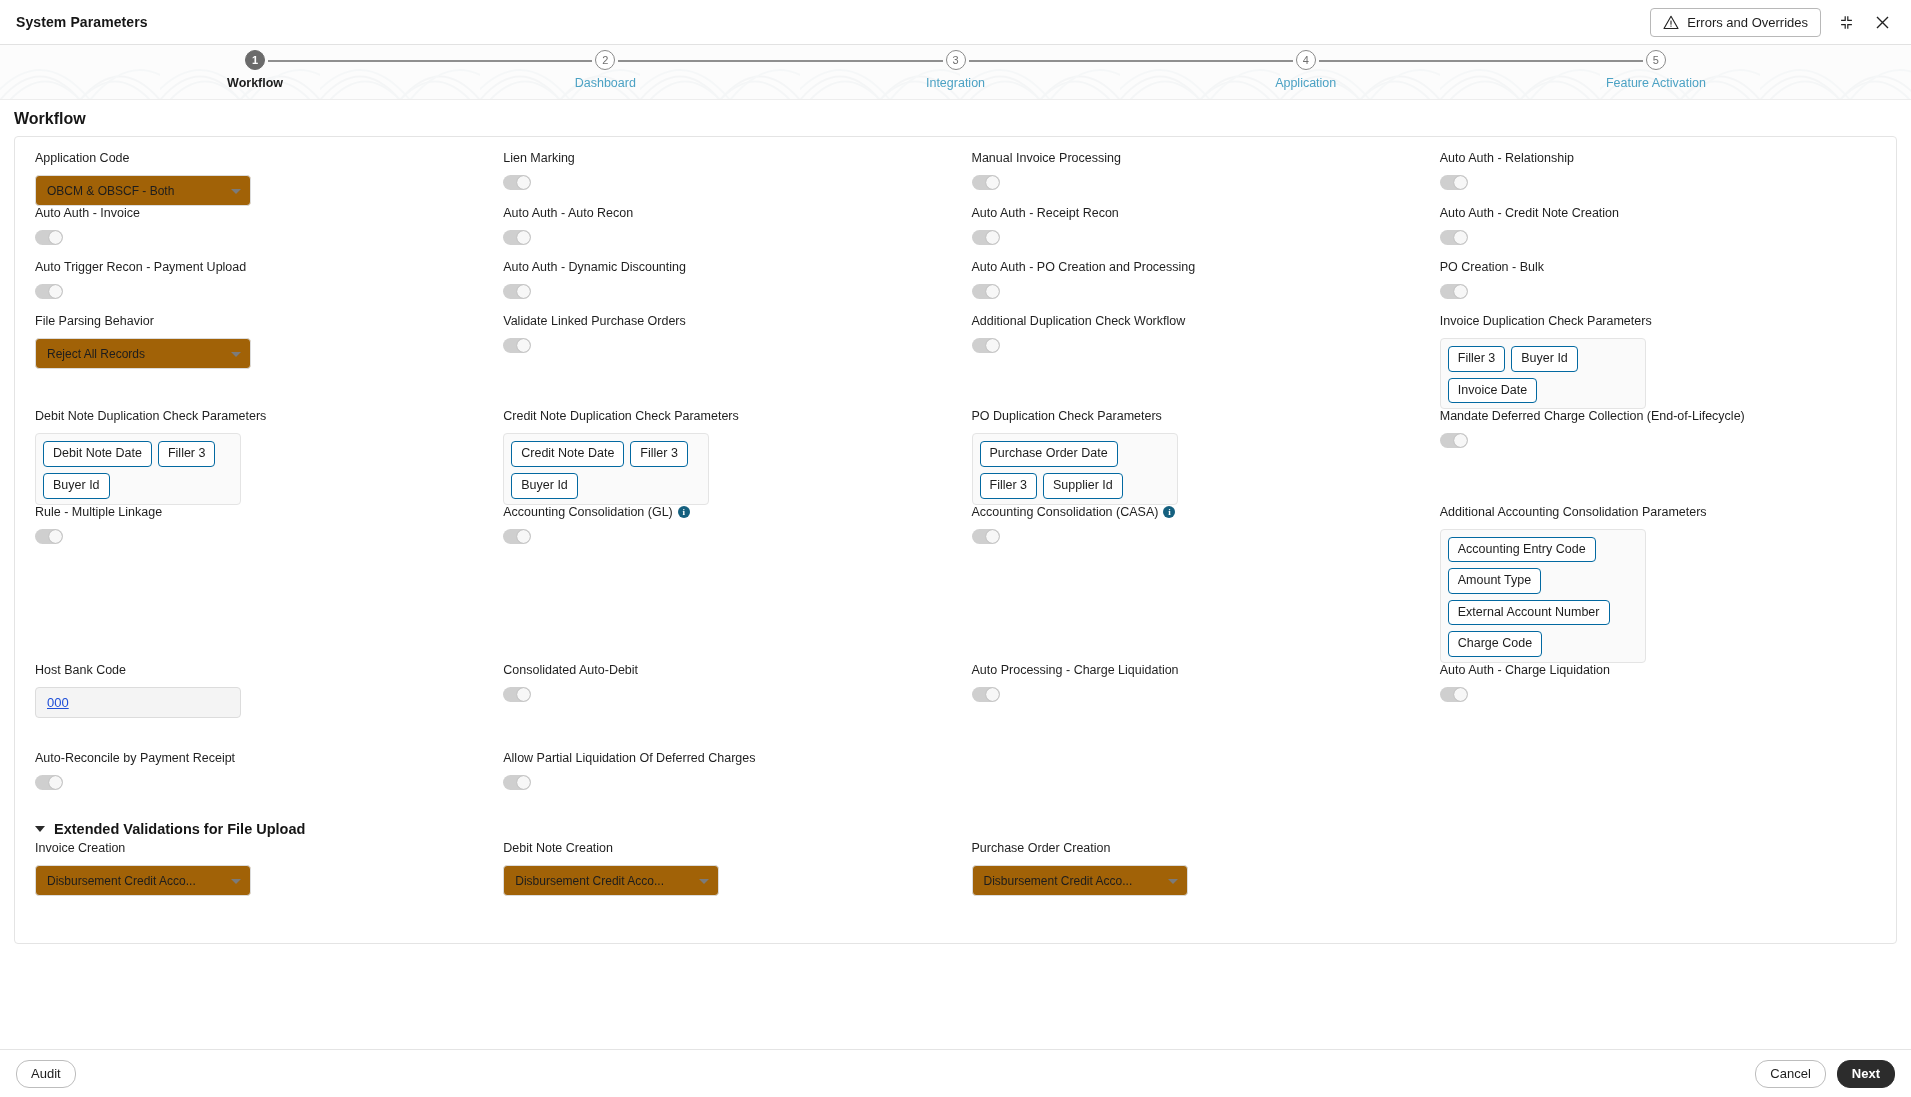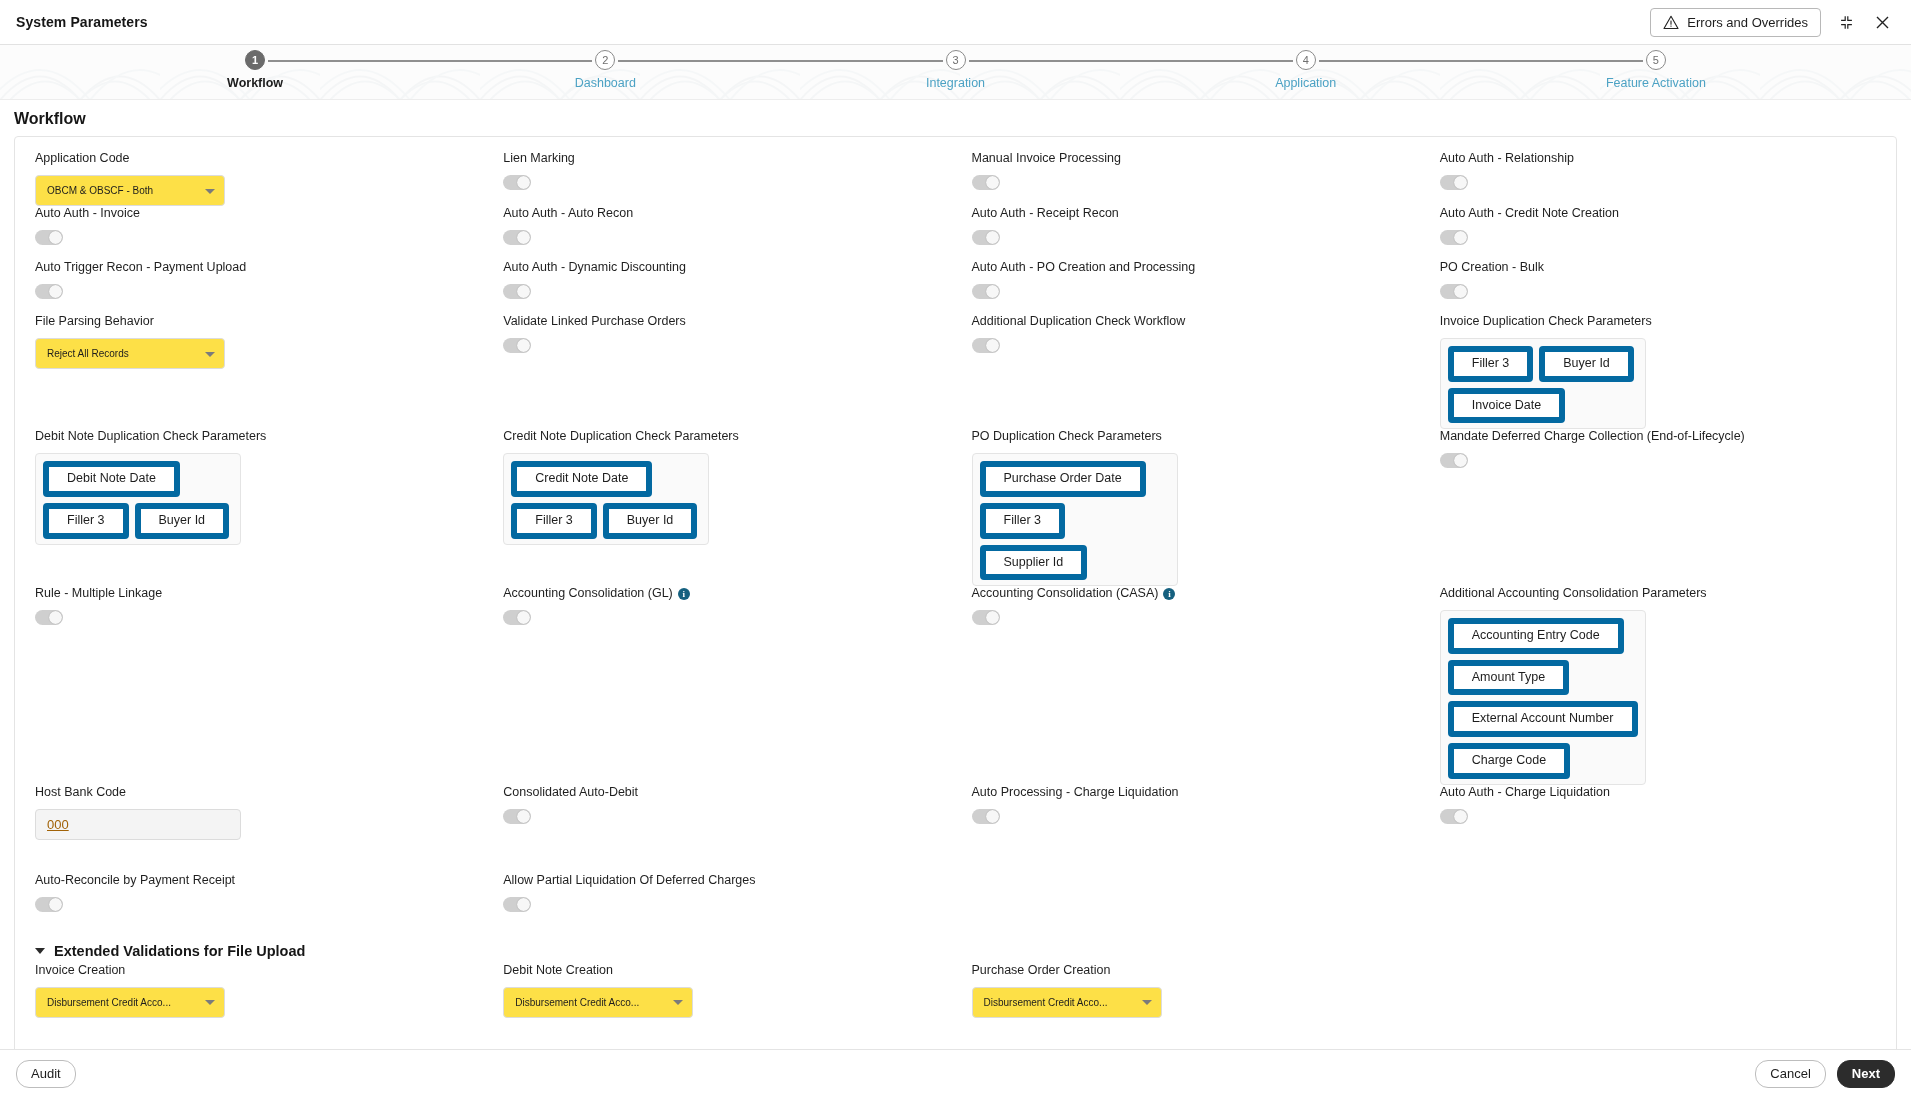--- a/index.html
+++ b/index.html
@@ -224,29 +224,29 @@
     font-weight: 700;
     line-height: 12px;
     text-align: center;
     cursor: pointer;
     font-family: "Liberation Serif", serif;
   }
 
   
   .select {
     position: relative;
-    width: 190px;
+    width: 216px;
     height: 31px;
-    background: #fde047;
+    background: #a16207;
     border: 1px solid #dcdcdc;
     border-radius: 4px;
     display: flex;
     align-items: center;
     padding: 0 26px 0 11px;
-    font-size: 10px;
+    font-size: 12px;
     color: #1d1d1d;
     cursor: pointer;
     overflow: hidden;
     white-space: nowrap;
   }
   .select .caret {
     position: absolute;
     right: 9px;
     top: 50%;
     margin-top: -2px;
@@ -259,21 +259,21 @@
   
   .text-input {
     width: 206px;
     height: 31px;
     background: #f4f4f4;
     border: 1px solid #dcdcdc;
     border-radius: 4px;
     padding: 0 11px;
     font-size: 13px;
     font-family: "Liberation Sans", sans-serif;
-    color: #a16207;
+    color: #1d4ed8;
     text-decoration: underline;
   }
 
   
   .toggle {
     width: 28px;
     height: 15px;
     border-radius: 8px;
     background: #cfcfcf;
     position: relative;
@@ -298,24 +298,24 @@
     border: 1px solid #e4e4e4;
     border-radius: 4px;
     background: #fafafa;
     padding: 7px 7px 5px 7px;
     display: flex;
     flex-wrap: wrap;
     gap: 6px;
     width: 206px;
   }
   .chip {
-    border: 6px solid #0369a1;
+    border: 1px solid #0369a1;
     border-radius: 4px;
     background: #ffffff;
-    padding: 4px 18px;
+    padding: 4px 9px;
     font-size: 12.5px;
     color: #1d1d1d;
     white-space: nowrap;
     cursor: pointer;
     line-height: 1.25;
   }
 
   
   .collapsible-head {
     display: flex;

